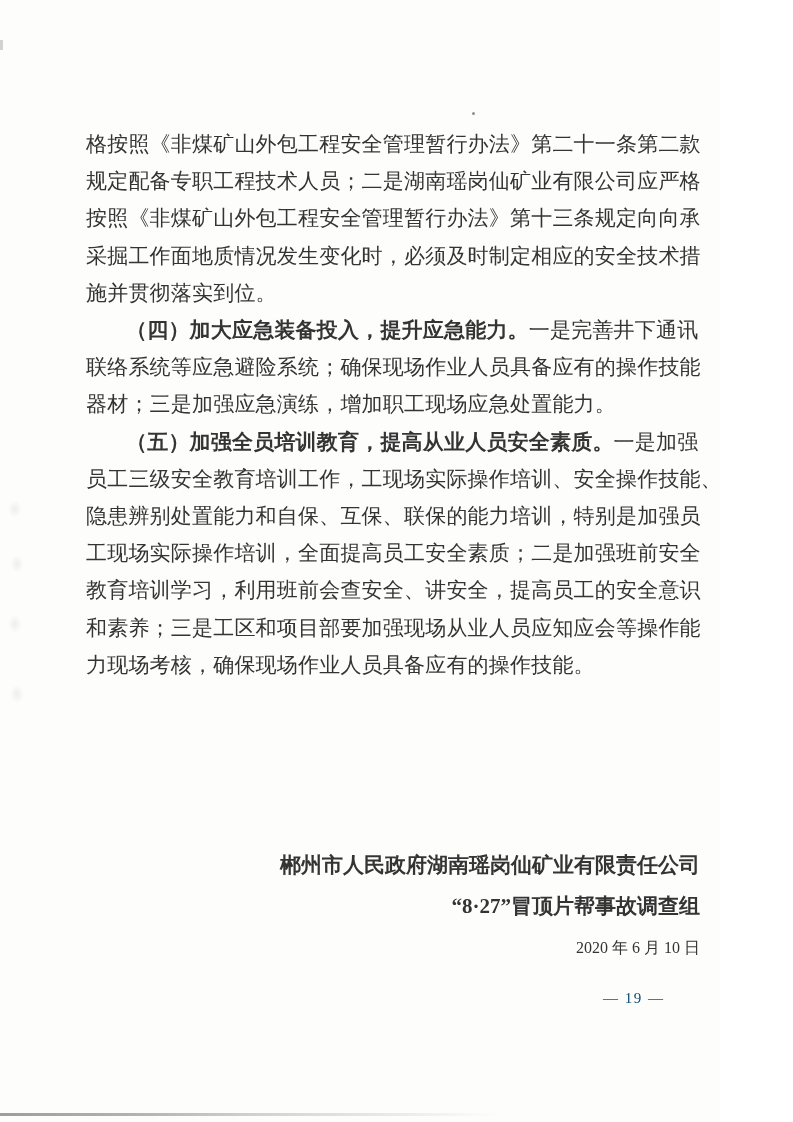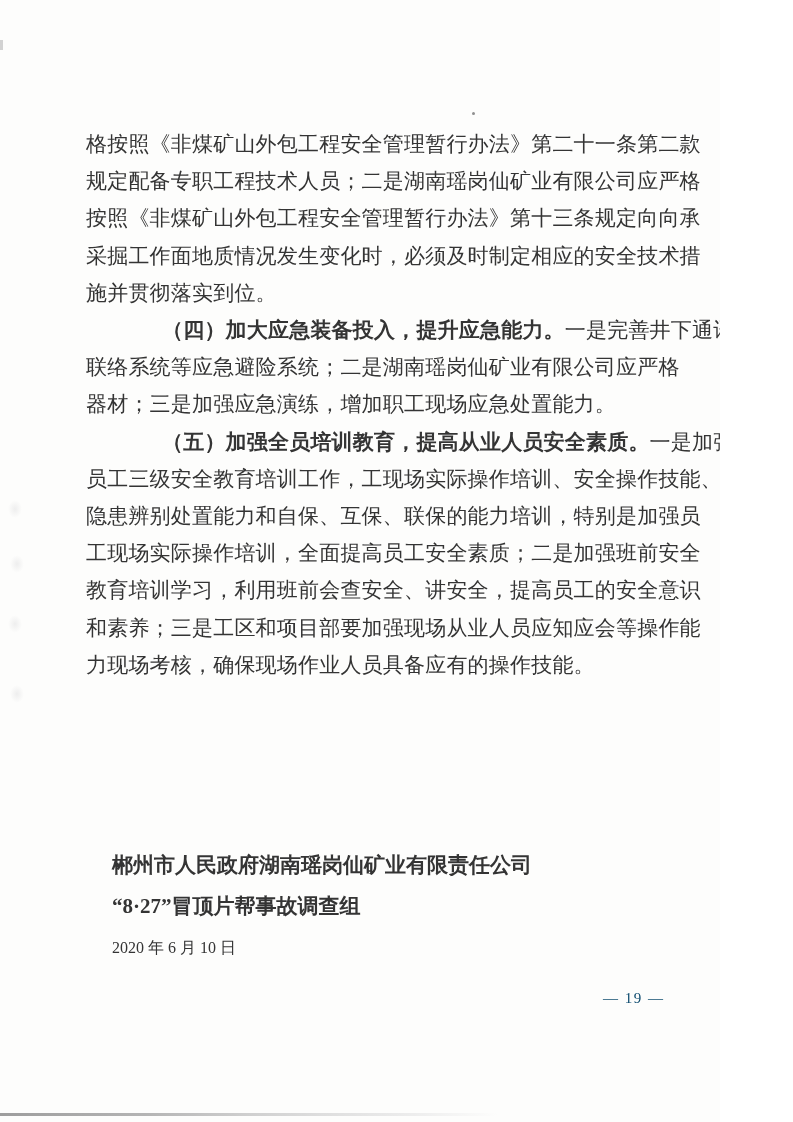--- a/index.html
+++ b/index.html
@@ -28,29 +28,28 @@
     text-align: left;
   }
   .text-line {
     white-space: nowrap;
   }
   .text-line.indent {
     padding-left: 40px;
   }
   .seg-bold {
     font-weight: bold;
-    margin-left: 36px;
   }
   
   .signature {
     position: absolute;
-    left: 112px;
+    left: 120px;
     top: 845px;
     width: 580px;
-    text-align: left;
+    text-align: right;
     font-size: 21px;
     line-height: 41px;
   }
   .sig-line-1, .sig-line-2 {
     font-weight: bold;
   }
   .sig-line-3 {
     font-weight: normal;
     font-size: 16px;
   }
@@ -119,21 +118,21 @@
 
 <div class="page">
 
   <div class="doc-body">
       <div class="text-line"><span class="seg-regular">格按照《非煤矿山外包工程安全管理暂行办法》第二十一条第二款</span></div>
       <div class="text-line"><span class="seg-regular">规定配备专职工程技术人员；二是湖南瑶岗仙矿业有限公司应严格</span></div>
       <div class="text-line"><span class="seg-regular">按照《非煤矿山外包工程安全管理暂行办法》第十三条规定向向承</span></div>
       <div class="text-line"><span class="seg-regular">采掘工作面地质情况发生变化时，必须及时制定相应的安全技术措</span></div>
       <div class="text-line"><span class="seg-regular">施并贯彻落实到位。</span></div>
       <div class="text-line indent"><span class="seg-bold">（四）加大应急装备投入，提升应急能力。</span><span class="seg-regular">一是完善井下通讯</span></div>
-      <div class="text-line"><span class="seg-regular">联络系统等应急避险系统；二是湖南瑶岗仙矿业有限公司应严格</span></div>
+      <div class="text-line"><span class="seg-regular">联络系统等应急避险系统；确保现场作业人员具备应有的操作技能</span></div>
       <div class="text-line"><span class="seg-regular">器材；三是加强应急演练，增加职工现场应急处置能力。</span></div>
       <div class="text-line indent"><span class="seg-bold">（五）加强全员培训教育，提高从业人员安全素质。</span><span class="seg-regular">一是加强</span></div>
       <div class="text-line"><span class="seg-regular">员工三级安全教育培训工作，工现场实际操作培训、安全操作技能、</span></div>
       <div class="text-line"><span class="seg-regular">隐患辨别处置能力和自保、互保、联保的能力培训，特别是加强员</span></div>
       <div class="text-line"><span class="seg-regular">工现场实际操作培训，全面提高员工安全素质；二是加强班前安全</span></div>
       <div class="text-line"><span class="seg-regular">教育培训学习，利用班前会查安全、讲安全，提高员工的安全意识</span></div>
       <div class="text-line"><span class="seg-regular">和素养；三是工区和项目部要加强现场从业人员应知应会等操作能</span></div>
       <div class="text-line"><span class="seg-regular">力现场考核，确保现场作业人员具备应有的操作技能。</span></div>
     </div>
 

